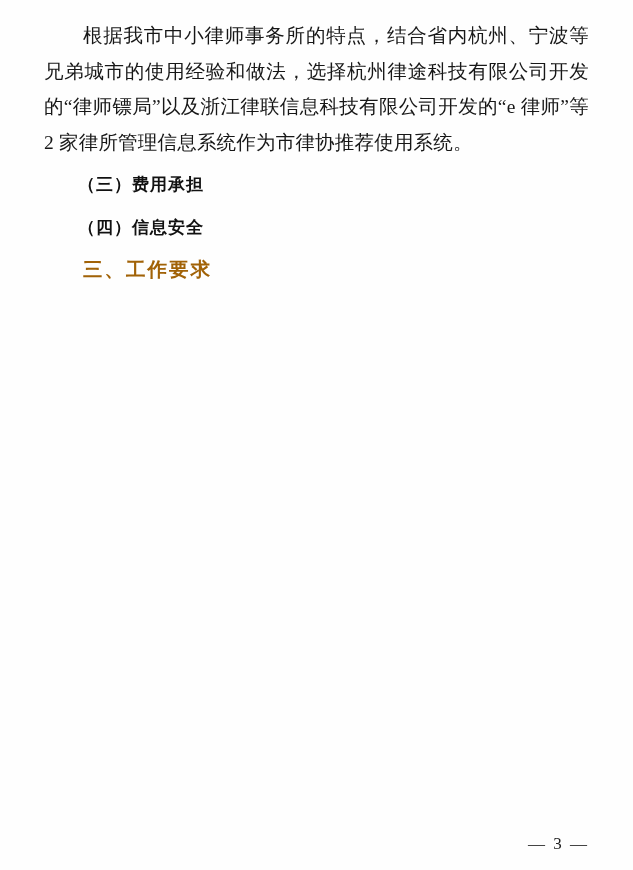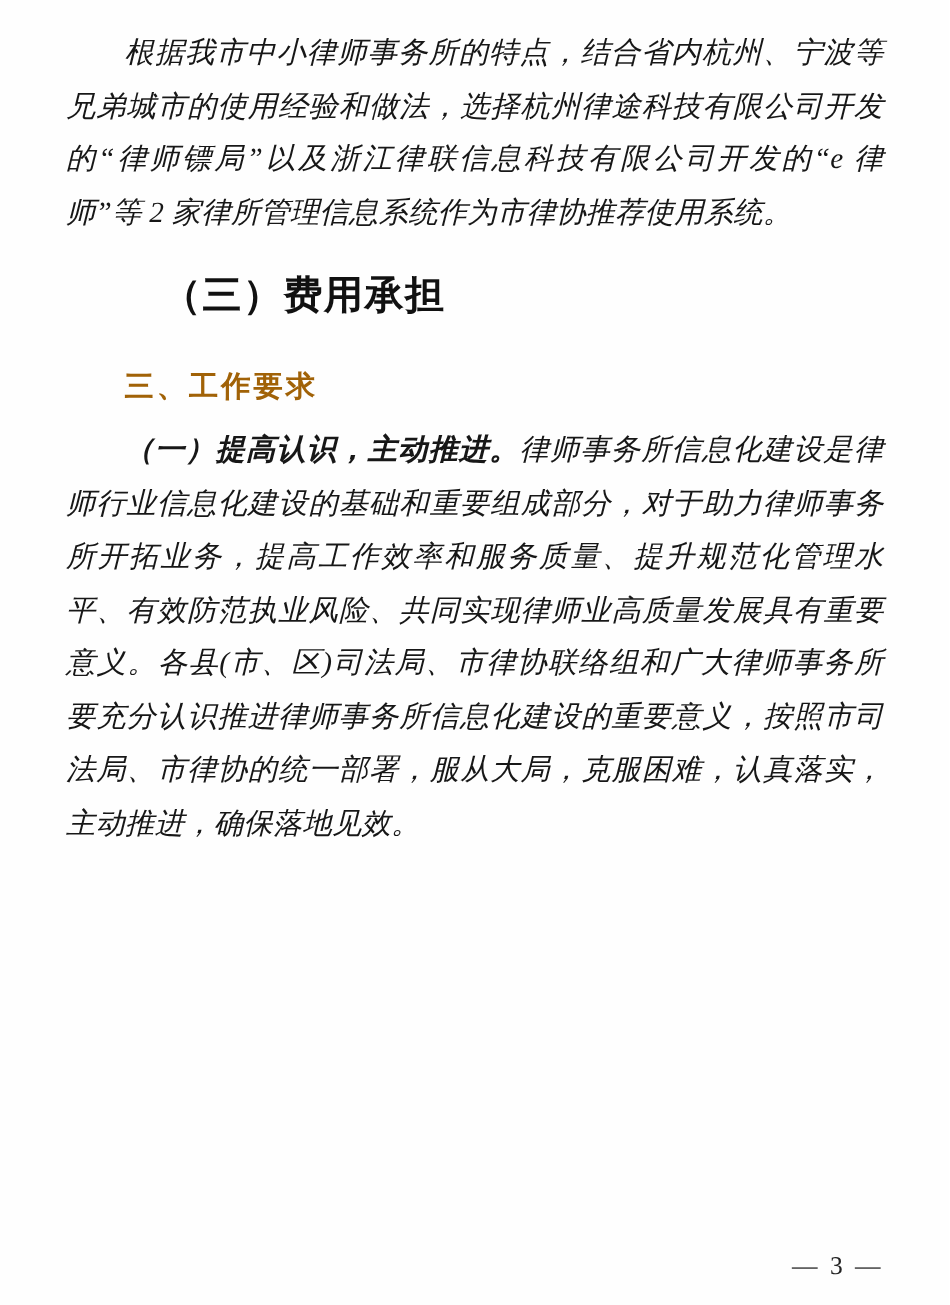--- a/index.html
+++ b/index.html
@@ -23,31 +23,30 @@
     background: #fefefe;
   }
   .para {
     font-size: 19.5px;
     line-height: 35.5px;
     text-align: justify;
     text-justify: inter-ideograph;
     margin: 0 0 0 0;
     letter-spacing: 0.2px;
     color: #171717;
-    font-style: italic;
   }
   .indent {
     text-indent: 2em;
   }
   .heading {
-    font-size: 26px;
+    font-size: 17px;
     line-height: 35.5px;
     text-indent: 2em;
     font-weight: bold;
-    margin: 12px;
+    margin: 0;
     letter-spacing: 1px;
     color: #111;
   }
   .section-title {
     font-size: 19.5px;
     line-height: 35.5px;
     text-indent: 2em;
     font-weight: bold;
     margin: 0;
     letter-spacing: 2px;
@@ -77,25 +76,25 @@
 
   <p class="para indent">根据我市中小律师事务所的特点，结合省内杭州、宁波等兄弟城市的使用经验和做法，选择杭州律途科技有限公司开发的“律师镖局”以及浙江律联信息科技有限公司开发的“e 律师”等 2 家律所管理信息系统作为市律协推荐使用系统。</p>
 
   <div class="gap"></div>
 
   <p class="heading">（三）费用承担</p>
 
 
   <div class="gap"></div>
 
+  <p class="heading">（四）信息安全</p>
 
 
   <div class="gap"></div>
 
   <p class="section-title">三、工作要求</p>
 
   <div class="gap"></div>
 
-  <p class="para indent"><span class="lead-bold">（一）提高认识，主动推进。</span><span>律师事务所信息化建设是律师行业信息化建设的基础和重要组成部分，对于助力律师事务所开拓业务，提高工作效率和服务质量、提升规范化管理水平、有效防范执业风险、共同实现律师业高质量发展具有重要意义。各县(市、区)司法局、市律协联络组和广大律师事务所要充分认识推进律师事务所信息化建设的重要意义，按照市司法局、市律协的统一部署，服从大局，克服困难，认真落实，主动推进，确保落地见效。</span></p>
 
   <div class="page-number">— 3 —</div>
 
 </div>
 
 </body></html>

